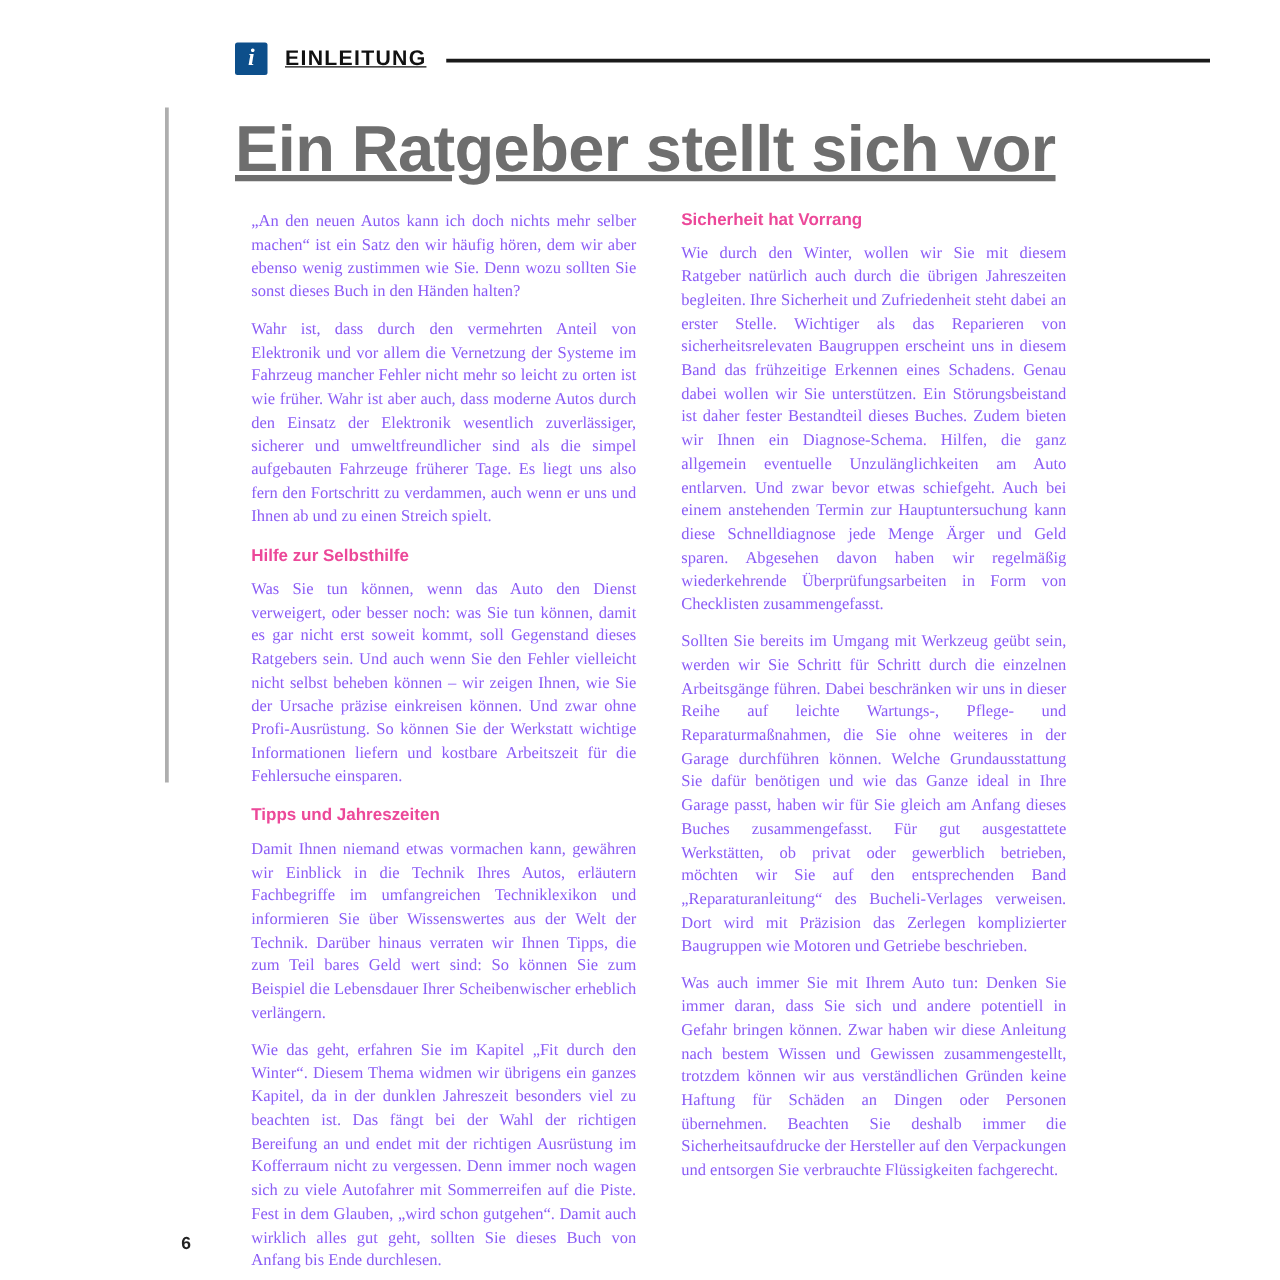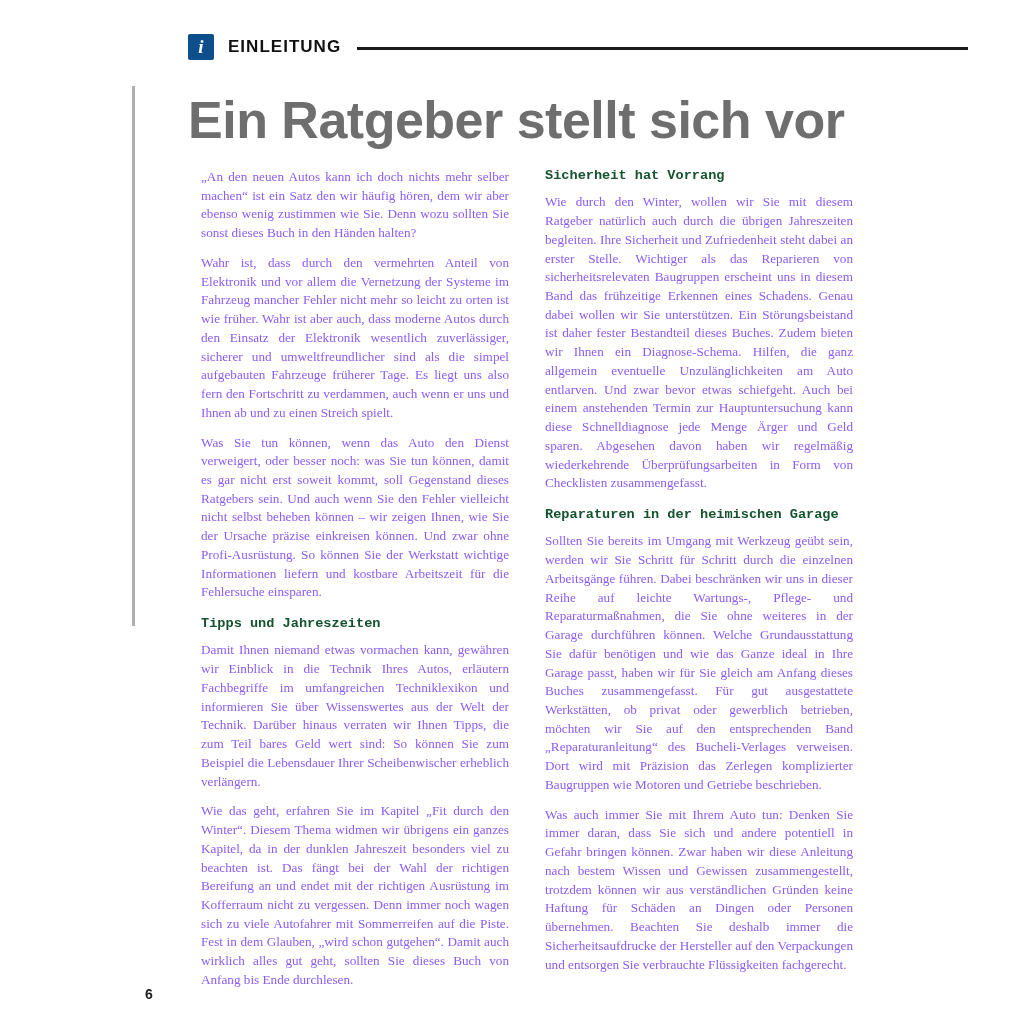--- a/index.html
+++ b/index.html
@@ -48,20 +48,21 @@
   }
   .header-badge span { transform: translateY(-1px); }
   .header-title {
     font-family: "Liberation Sans", sans-serif;
     font-weight: bold;
     font-size: 17px;
     letter-spacing: 0.06em;
     color: #111111;
     margin-left: 14px;
     white-space: nowrap;
+    text-decoration: underline;
   }
   .header-rule {
     flex: 1 1 auto;
     height: 3px;
     background: #1a1a1a;
     margin-left: 16px;
     margin-top: 2px;
   }
 
   
@@ -72,20 +73,21 @@
   }
   .doc-title {
     font-family: "Liberation Sans", sans-serif;
     font-weight: bold;
     font-size: 52px;
     line-height: 1;
     color: #6e6e6e;
     letter-spacing: -0.5px;
     white-space: nowrap;
     margin: 0;
+    text-decoration: underline;
   }
 
   
   .vrule {
     position: absolute;
     left: 132px;
     top: 86px;
     width: 3px;
     height: 540px;
     background: #6b6b6b;
@@ -105,24 +107,24 @@
   p.body {
     margin: 0 0 11px 0;
     font-family: "Liberation Serif", serif;
     font-size: 13.2px;
     line-height: 1.42;
     text-align: justify;
     color: #8b5cf6;
     hyphens: auto;
   }
   h2.sub {
-    font-family: Liberation Mono, monospace;
+    font-family: Liberation Sans, sans-serif;
     font-weight: bold;
     font-size: 13.6px;
-    color: #14532d;
+    color: #ec4899;
     margin: 14px 0 9px 0;
     line-height: 1.2;
   }
   .col .first h2.sub { margin-top: 0; }
 
   
   .page-number {
     position: absolute;
     left: 145px;
     bottom: 22px;
@@ -152,34 +154,34 @@
   <div class="vrule"></div>
 
   <div class="columns">
 
     <div class="col">
       <div class="first">
         <p class="body">„An den neuen Autos kann ich doch nichts mehr selber machen“ ist ein Satz den wir häufig hören, dem wir aber ebenso wenig zustimmen wie Sie. Denn wozu sollten Sie sonst dieses Buch in den Händen halten?</p>
         <p class="body">Wahr ist, dass durch den vermehrten Anteil von Elektronik und vor allem die Vernetzung der Systeme im Fahrzeug mancher Fehler nicht mehr so leicht zu orten ist wie früher. Wahr ist aber auch, dass moderne Autos durch den Einsatz der Elektronik wesentlich zuverlässiger, sicherer und umweltfreundlicher sind als die simpel aufgebauten Fahrzeuge früherer Tage. Es liegt uns also fern den Fortschritt zu verdammen, auch wenn er uns und Ihnen ab und zu einen Streich spielt.</p>
       </div>
 
+      <h2 class="sub">Hilfe zur Selbsthilfe</h2>
       <p class="body">Was Sie tun können, wenn das Auto den Dienst verweigert, oder besser noch: was Sie tun können, damit es gar nicht erst soweit kommt, soll Gegenstand dieses Ratgebers sein. Und auch wenn Sie den Fehler vielleicht nicht selbst beheben können – wir zeigen Ihnen, wie Sie der Ursache präzise einkreisen können. Und zwar ohne Profi-Ausrüstung. So können Sie der Werkstatt wichtige Informationen liefern und kostbare Arbeitszeit für die Fehlersuche einsparen.</p>
 
       <h2 class="sub">Tipps und Jahreszeiten</h2>
       <p class="body">Damit Ihnen niemand etwas vormachen kann, gewähren wir Einblick in die Technik Ihres Autos, erläutern Fachbegriffe im umfangreichen Techniklexikon und informieren Sie über Wissenswertes aus der Welt der Technik. Darüber hinaus verraten wir Ihnen Tipps, die zum Teil bares Geld wert sind: So können Sie zum Beispiel die Lebensdauer Ihrer Scheibenwischer erheblich verlängern.</p>
       <p class="body">Wie das geht, erfahren Sie im Kapitel „Fit durch den Winter“. Diesem Thema widmen wir übrigens ein ganzes Kapitel, da in der dunklen Jahreszeit besonders viel zu beachten ist. Das fängt bei der Wahl der richtigen Bereifung an und endet mit der richtigen Ausrüstung im Kofferraum nicht zu vergessen. Denn immer noch wagen sich zu viele Autofahrer mit Sommerreifen auf die Piste. Fest in dem Glauben, „wird schon gutgehen“. Damit auch wirklich alles gut geht, sollten Sie dieses Buch von Anfang bis Ende durchlesen.</p>
     </div>
 
     <div class="col">
       <div class="first">
         <h2 class="sub">Sicherheit hat Vorrang</h2>
       </div>
       <p class="body">Wie durch den Winter, wollen wir Sie mit diesem Ratgeber natürlich auch durch die übrigen Jahreszeiten begleiten. Ihre Sicherheit und Zufriedenheit steht dabei an erster Stelle. Wichtiger als das Reparieren von sicherheitsrelevaten Baugruppen erscheint uns in diesem Band das frühzeitige Erkennen eines Schadens. Genau dabei wollen wir Sie unterstützen. Ein Störungsbeistand ist daher fester Bestandteil dieses Buches. Zudem bieten wir Ihnen ein Diagnose-Schema. Hilfen, die ganz allgemein eventuelle Unzulänglichkeiten am Auto entlarven. Und zwar bevor etwas schiefgeht. Auch bei einem anstehenden Termin zur Hauptuntersuchung kann diese Schnelldiagnose jede Menge Ärger und Geld sparen. Abgesehen davon haben wir regelmäßig wiederkehrende Überprüfungsarbeiten in Form von Checklisten zusammengefasst.</p>
 
-      <h2 class="sub">Reparaturen in der heimischen Garage</h2>
       <p class="body">Sollten Sie bereits im Umgang mit Werkzeug geübt sein, werden wir Sie Schritt für Schritt durch die einzelnen Arbeitsgänge führen. Dabei beschränken wir uns in dieser Reihe auf leichte Wartungs-, Pflege- und Reparaturmaßnahmen, die Sie ohne weiteres in der Garage durchführen können. Welche Grundausstattung Sie dafür benötigen und wie das Ganze ideal in Ihre Garage passt, haben wir für Sie gleich am Anfang dieses Buches zusammengefasst. Für gut ausgestattete Werkstätten, ob privat oder gewerblich betrieben, möchten wir Sie auf den entsprechenden Band „Reparaturanleitung“ des Bucheli-Verlages verweisen. Dort wird mit Präzision das Zerlegen komplizierter Baugruppen wie Motoren und Getriebe beschrieben.</p>
 
       <p class="body">Was auch immer Sie mit Ihrem Auto tun: Denken Sie immer daran, dass Sie sich und andere potentiell in Gefahr bringen können. Zwar haben wir diese Anleitung nach bestem Wissen und Gewissen zusammengestellt, trotzdem können wir aus verständlichen Gründen keine Haftung für Schäden an Dingen oder Personen übernehmen. Beachten Sie deshalb immer die Sicherheitsaufdrucke der Hersteller auf den Verpackungen und entsorgen Sie verbrauchte Flüssigkeiten fachgerecht.</p>
     </div>
 
   </div>
 
   <div class="page-number">6</div>
 
 </div>

